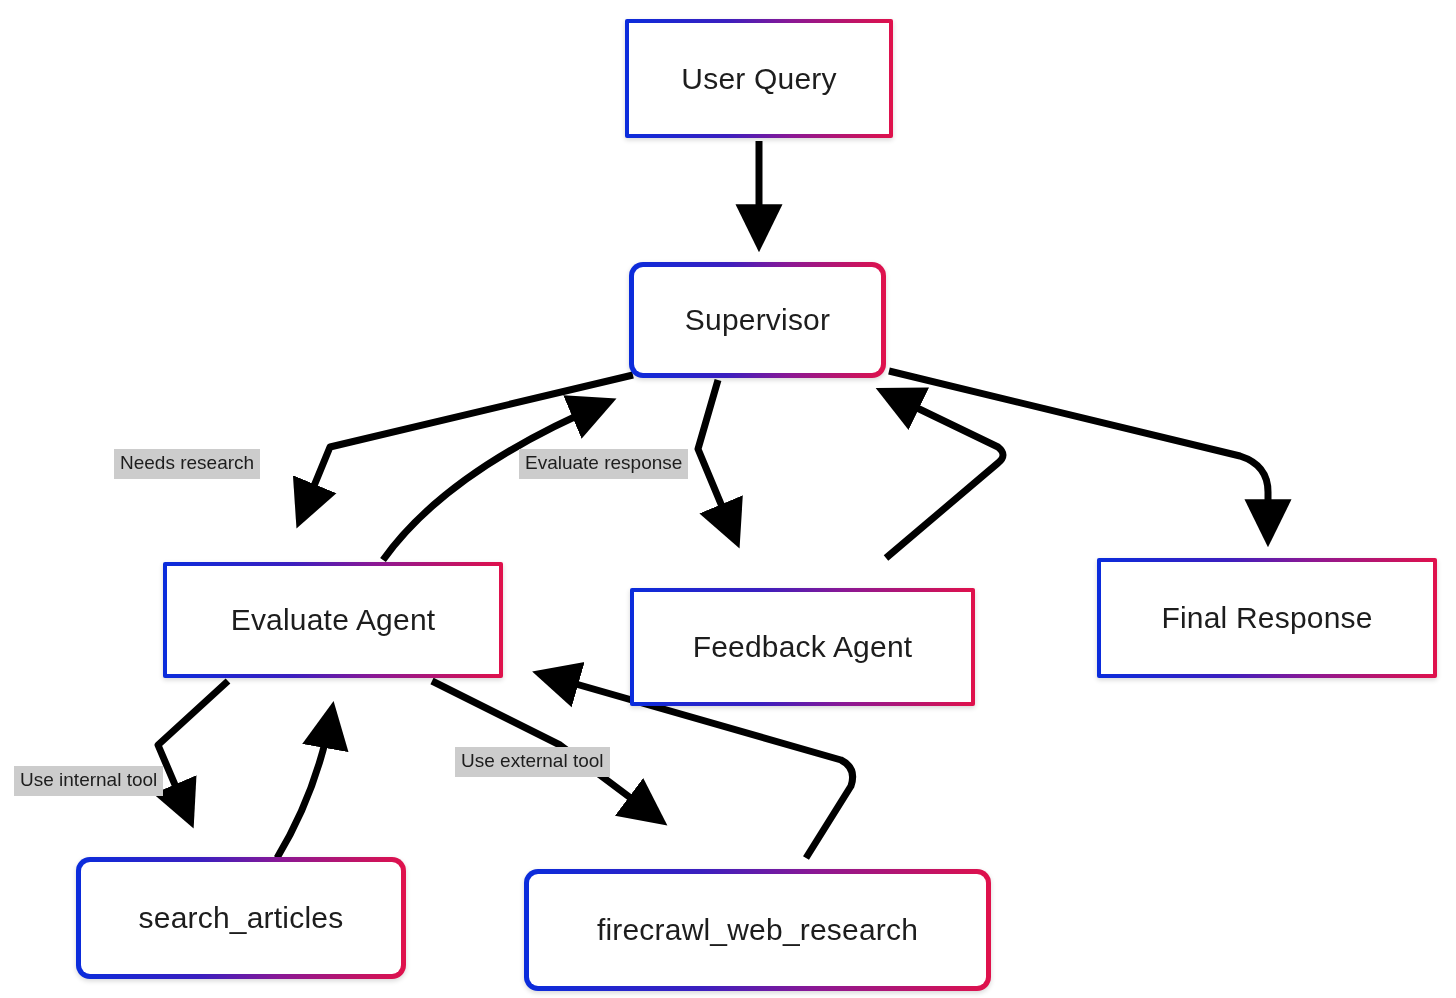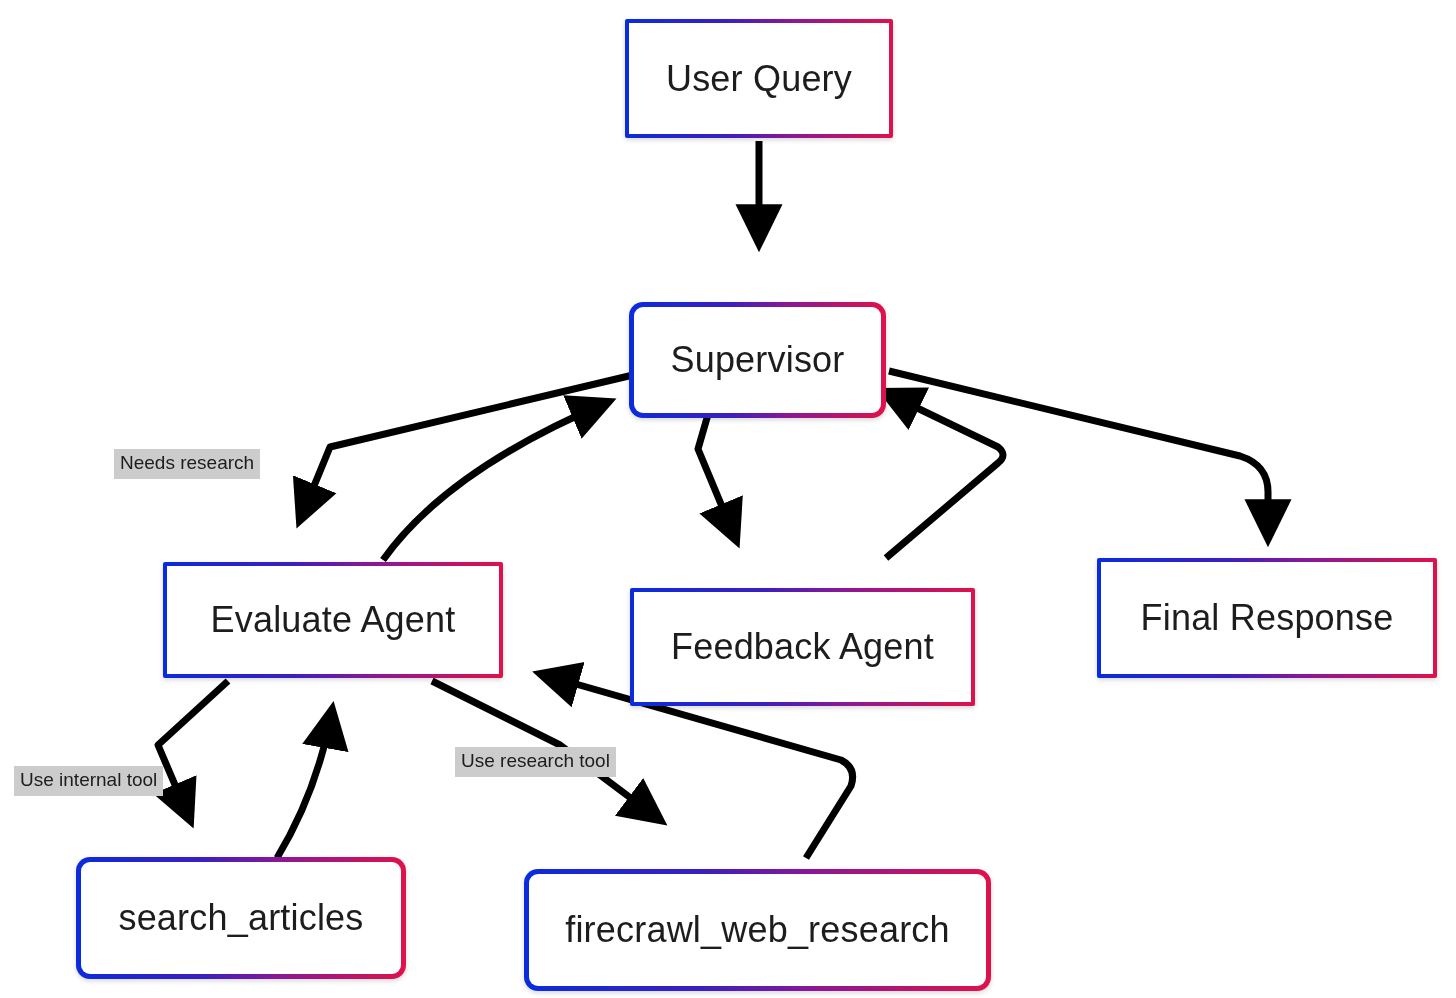--- a/index.html
+++ b/index.html
@@ -8,21 +8,21 @@
     font-family:"Liberation Sans","DejaVu Sans",sans-serif;
   }
   #canvas{position:relative;width:1456px;height:998px;background:#ffffff;}
   #wires{position:absolute;left:0;top:0;width:1456px;height:998px;}
   .node{
     position:absolute;
     background:#ffffff;
     box-sizing:border-box;
     display:flex;align-items:center;justify-content:center;
     color:#1d1d1d;
-    font-size:36px;
+    font-size:30px;
     line-height:1;
     letter-spacing:.2px;
     white-space:nowrap;
     box-shadow:0 2px 5px rgba(0,0,0,.16);
     padding:0 3px;
   }
   
   .node.sharp{
     border:4px solid transparent;
     border-radius:2px;
@@ -84,21 +84,21 @@
       <path d="M277,858 Q318,790 332,710" marker-end="url(#ah)"></path>
 
       <path d="M806,858 L851,786 Q857,768 841,760 L541,674" marker-end="url(#ah)"></path>
     </g>
   </svg>
 
   <div class="node sharp" style="left:625px;top:19px;width:268px;height:119px;">
     <span class="node-label">User Query</span>
   </div>
 
-  <div class="node round" style="left:629px;top:262px;width:257px;height:116px;margin-top:40px;">
+  <div class="node round" style="left:629px;top:262px;width:257px;height:116px;">
     <span class="node-label">Supervisor</span>
   </div>
 
   <div class="node sharp" style="left:163px;top:562px;width:340px;height:116px;">
     <span class="node-label">Evaluate Agent</span>
   </div>
 
   <div class="node sharp" style="left:630px;top:588px;width:345px;height:118px;">
     <span class="node-label">Feedback Agent</span>
   </div>
@@ -110,18 +110,19 @@
   <div class="node sharp" style="left:1097px;top:558px;width:340px;height:120px;">
     <span class="node-label">Final Response</span>
   </div>
 
   <div class="node round" style="left:524px;top:857px;width:467px;height:122px;margin-top:12px;">
     <span class="node-label">firecrawl_web_research</span>
   </div>
 
   <div class="edge-label" style="left:114px;top:449px;">Needs research</div>
 
+  <div class="edge-label" style="left:519px;top:449px;">Evaluate response</div>
 
   <div class="edge-label" style="left:14px;top:766px;">Use internal tool</div>
 
-  <div class="edge-label" style="left:455px;top:747px;">Use research tool</div>
+  <div class="edge-label" style="left:455px;top:747px;">Use external tool</div>
 
 </div>
 
 </body></html>

